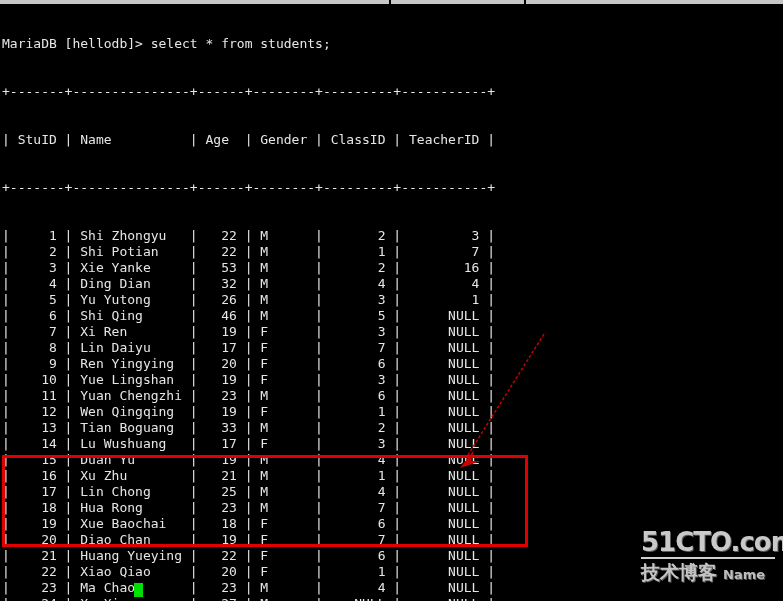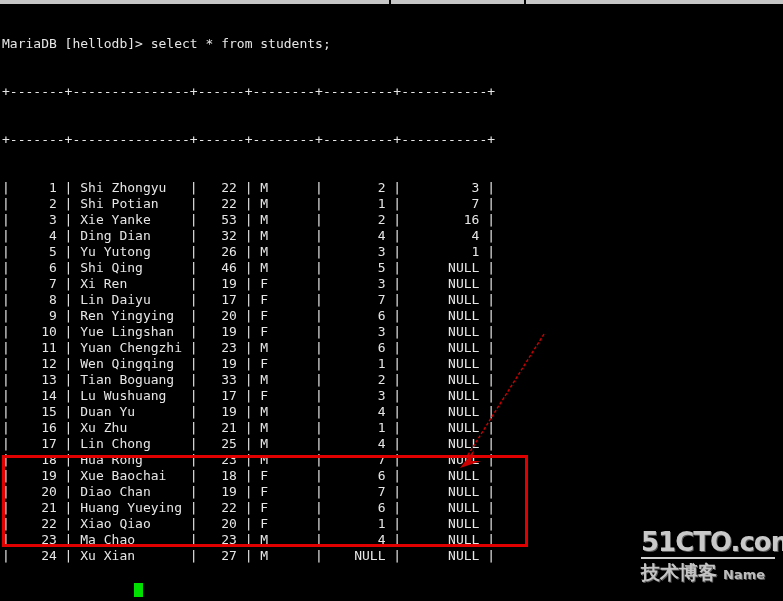--- a/index.html
+++ b/index.html
@@ -146,20 +146,21 @@
 <div id="screen">
 
   <div id="chrome-strip">
     <div class="seg seg-a"></div>
     <div class="seg seg-b"></div>
   </div>
 
   <div id="terminal">
     <div class="term-line"><span>MariaDB [hellodb]&gt; </span><span>select * from students;</span></div>
     <div class="term-line">+-------+---------------+------+--------+---------+-----------+</div>
+    <div class="term-line">| StuID | Name          | Age  | Gender | ClassID | TeacherID |</div>
     <div class="term-line">+-------+---------------+------+--------+---------+-----------+</div>
     <div id="rows-container"><div class="term-line">|     1 | Shi Zhongyu   |   22 | M      |       2 |         3 |</div><div class="term-line">|     2 | Shi Potian    |   22 | M      |       1 |         7 |</div><div class="term-line">|     3 | Xie Yanke     |   53 | M      |       2 |        16 |</div><div class="term-line">|     4 | Ding Dian     |   32 | M      |       4 |         4 |</div><div class="term-line">|     5 | Yu Yutong     |   26 | M      |       3 |         1 |</div><div class="term-line">|     6 | Shi Qing      |   46 | M      |       5 |      NULL |</div><div class="term-line">|     7 | Xi Ren        |   19 | F      |       3 |      NULL |</div><div class="term-line">|     8 | Lin Daiyu     |   17 | F      |       7 |      NULL |</div><div class="term-line">|     9 | Ren Yingying  |   20 | F      |       6 |      NULL |</div><div class="term-line">|    10 | Yue Lingshan  |   19 | F      |       3 |      NULL |</div><div class="term-line">|    11 | Yuan Chengzhi |   23 | M      |       6 |      NULL |</div><div class="term-line">|    12 | Wen Qingqing  |   19 | F      |       1 |      NULL |</div><div class="term-line">|    13 | Tian Boguang  |   33 | M      |       2 |      NULL |</div><div class="term-line">|    14 | Lu Wushuang   |   17 | F      |       3 |      NULL |</div><div class="term-line">|    15 | Duan Yu       |   19 | M      |       4 |      NULL |</div><div class="term-line">|    16 | Xu Zhu        |   21 | M      |       1 |      NULL |</div><div class="term-line">|    17 | Lin Chong     |   25 | M      |       4 |      NULL |</div><div class="term-line">|    18 | Hua Rong      |   23 | M      |       7 |      NULL |</div><div class="term-line">|    19 | Xue Baochai   |   18 | F      |       6 |      NULL |</div><div class="term-line">|    20 | Diao Chan     |   19 | F      |       7 |      NULL |</div><div class="term-line">|    21 | Huang Yueying |   22 | F      |       6 |      NULL |</div><div class="term-line">|    22 | Xiao Qiao     |   20 | F      |       1 |      NULL |</div><div class="term-line">|    23 | Ma Chao       |   23 | M      |       4 |      NULL |</div><div class="term-line">|    24 | Xu Xian       |   27 | M      |    NULL |      NULL |</div></div>
     
     
     
     
   </div>
 
   <div id="cursor-block"></div>
 

